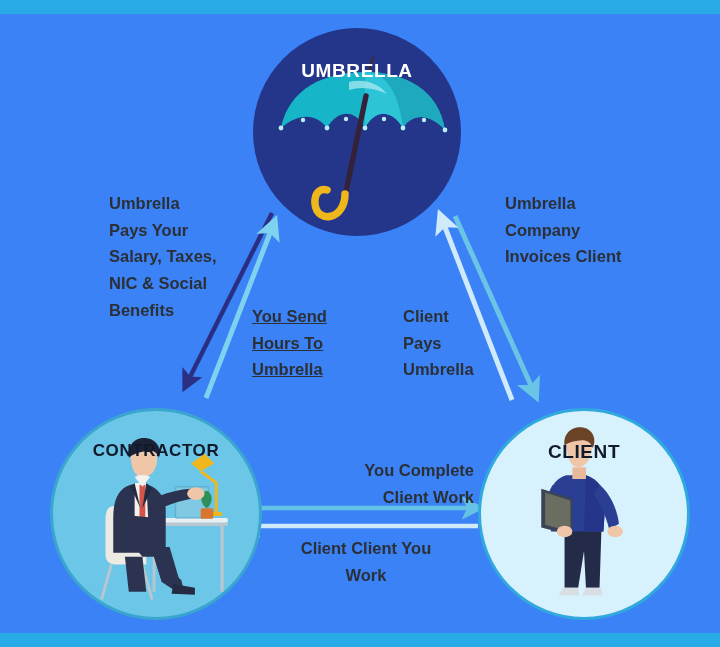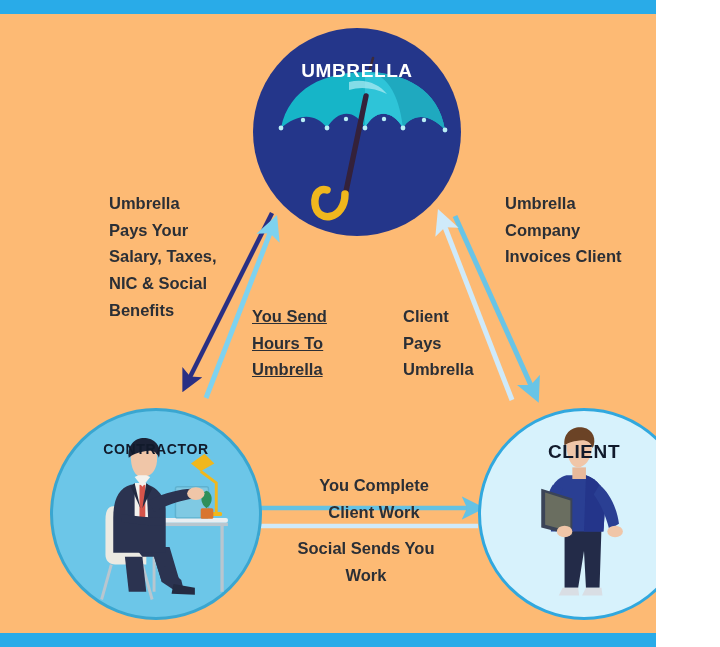--- a/index.html
+++ b/index.html
@@ -5,23 +5,23 @@
   html, body {
     margin: 0;
     padding: 0;
     background: #ffffff;
   }
   body {
     font-family: "Liberation Sans", sans-serif;
   }
   #page {
     position: relative;
-    width: 656px;
+    width: 720px;
     height: 647px;
-    background: #fdba74;
+    background: #3b82f6;
     overflow: hidden;
   }
   .edge-bar {
     position: absolute;
     left: 0;
     width: 720px;
     height: 14px;
     background: #29abe8;
   }
   .edge-bar.top { top: 0; }
@@ -59,21 +59,21 @@
     left: 50px;
     top: 408px;
     width: 212px;
     height: 212px;
     background: #6cc6e8;
     border: 3px solid #3aa6d0;
   }
   #node-contractor .node-label {
     top: 30px;
     color: #111a2b;
-    font-size: 14px;
+    font-size: 17px;
   }
 
   #node-client {
     left: 478px;
     top: 408px;
     width: 212px;
     height: 212px;
     background: #d7f2fc;
     border: 3px solid #31a8de;
   }
@@ -107,21 +107,21 @@
     color: #2b2f36;
     font-size: 16.5px;
     font-weight: bold;
     line-height: 1.62;
     white-space: pre-line;
   }
   #label-umbrella-pays  { left: 109px; top: 190px; width: 150px; }
   #label-you-send       { left: 252px; top: 303px; width: 120px; text-decoration: underline; }
   #label-client-pays    { left: 403px; top: 303px; width: 110px; }
   #label-umbrella-inv   { left: 505px; top: 190px; width: 150px; }
-  #label-you-complete   { left: 274px; top: 457px; width: 200px; text-align: center; margin-top: 15px; }
+  #label-you-complete   { left: 274px; top: 457px; width: 200px; text-align: right; }
   #label-client-sends   { left: 262px; top: 535px; width: 208px; text-align: center; }
 </style>
 </head>
 <body>
 
 <div id="page">
 
   <div class="edge-bar top"></div>
   <div class="edge-bar bottom"></div>
 
@@ -293,16 +293,16 @@
 Pays
 Umbrella</div>
 
   <div class="edge-label" id="label-umbrella-inv">Umbrella
 Company
 Invoices Client</div>
 
   <div class="edge-label" id="label-you-complete">You Complete
 Client Work</div>
 
-  <div class="edge-label" id="label-client-sends">Social Sends You
+  <div class="edge-label" id="label-client-sends">Client Client You
 Work</div>
 
 </div>
 
 </body></html>

